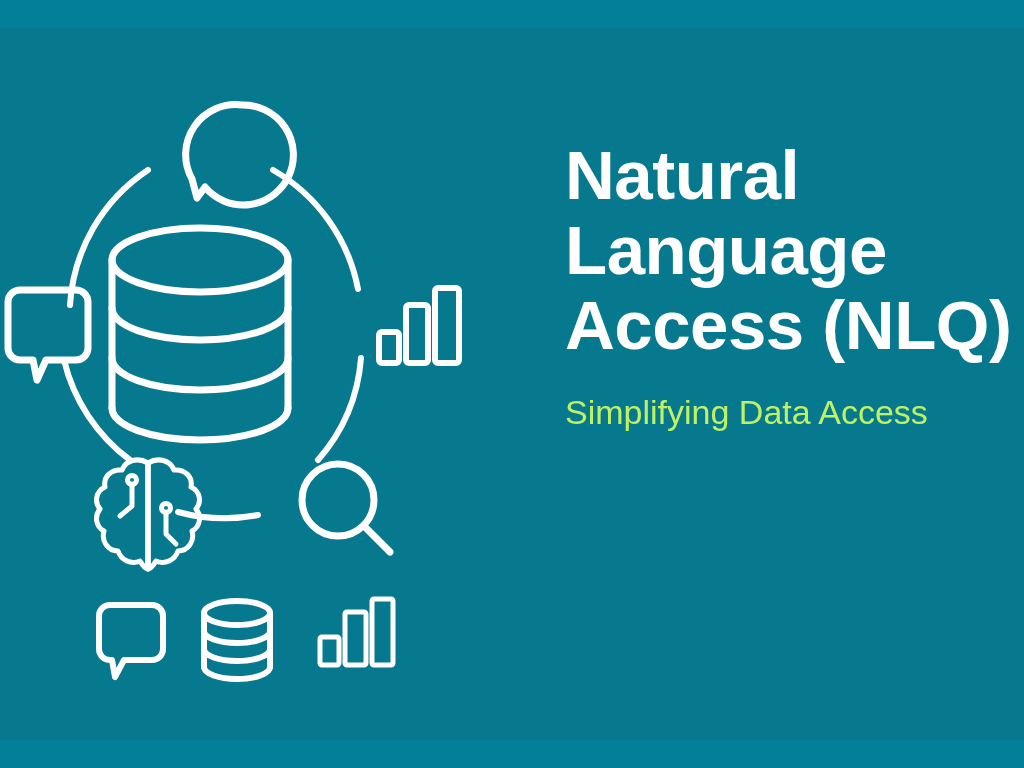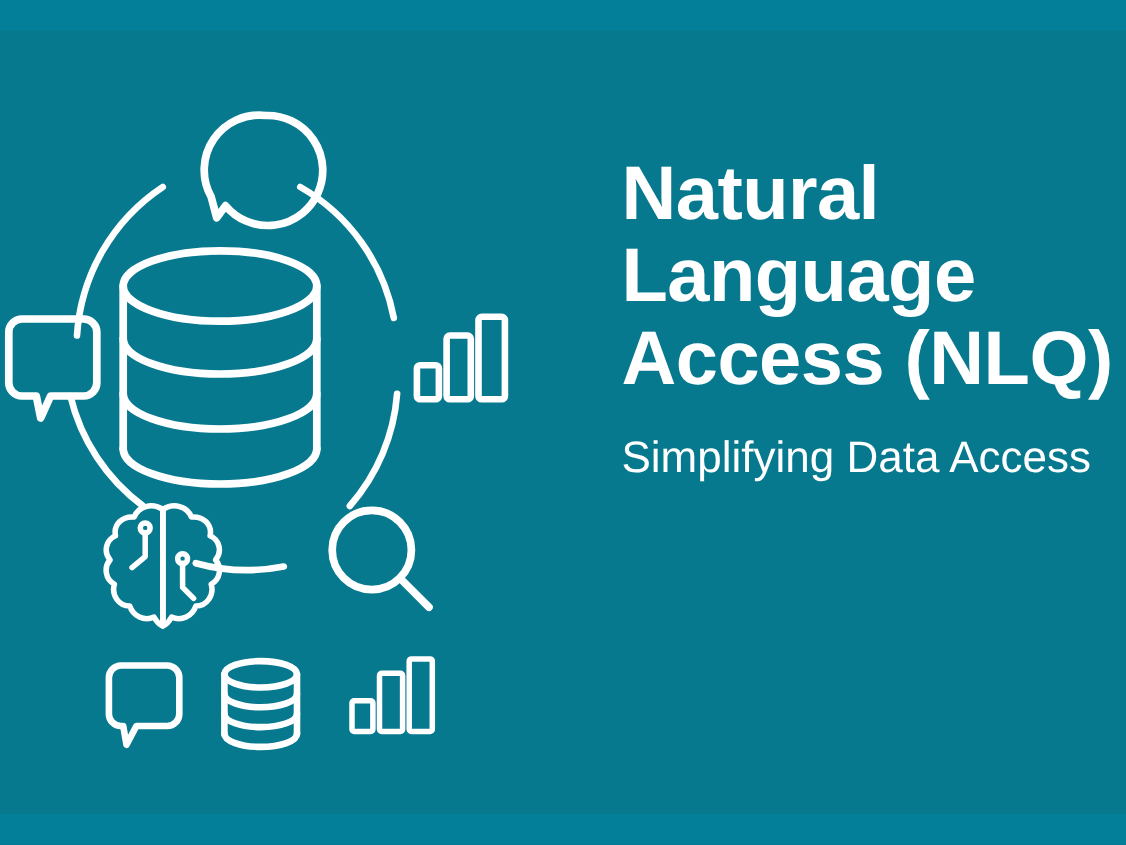--- a/index.html
+++ b/index.html
@@ -55,22 +55,22 @@
   }
   .title-line {
     color: #ffffff;
     font-size: 69px;
     font-weight: bold;
     line-height: 1.09;
     letter-spacing: -0.5px;
     white-space: nowrap;
   }
   .subtitle {
-    color: #ffffff;
-    font-size: 40px;
+    color: #bef264;
+    font-size: 34px;
     font-weight: normal;
     line-height: 1.2;
     margin-top: 28px;
     white-space: nowrap;
   }
 </style>
 </head>
 <body>
 
 <div id="slide">

